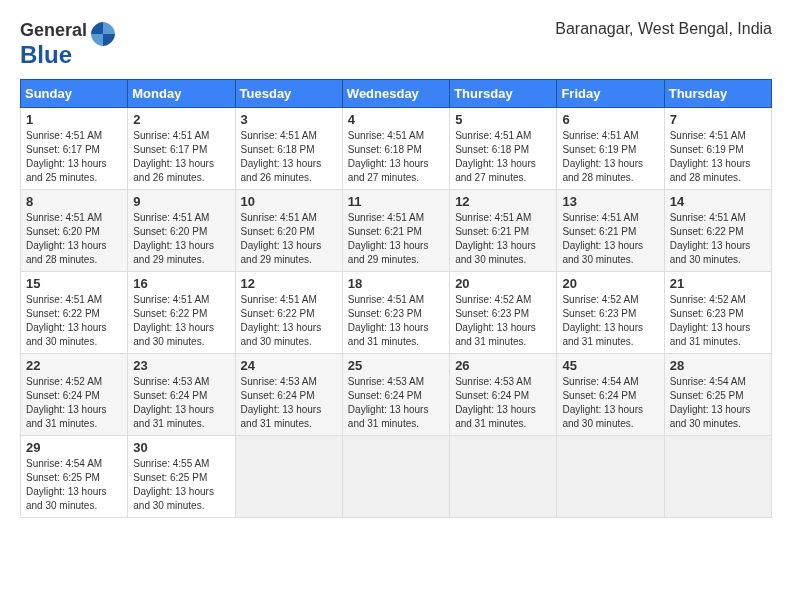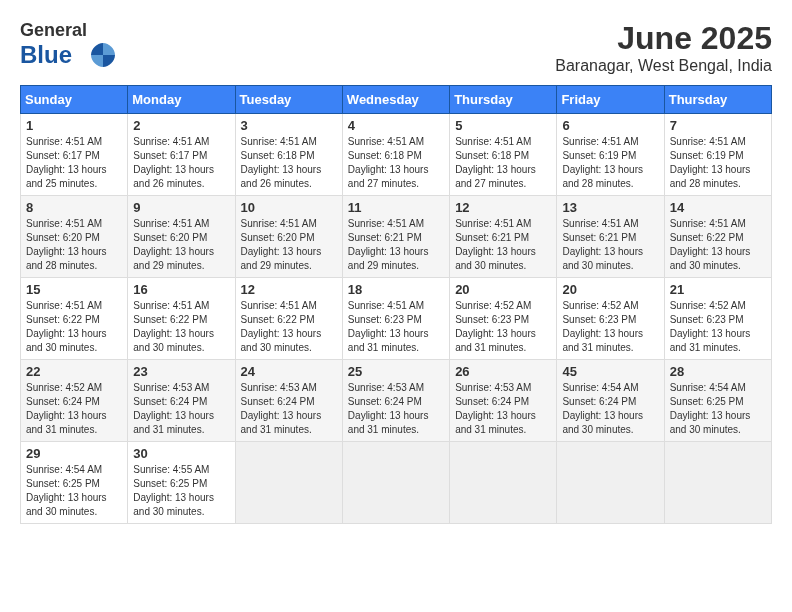--- a/index.html
+++ b/index.html
@@ -11,21 +11,21 @@
       padding: 20px;
     }
     .header-area {
       display: flex;
       justify-content: space-between;
       align-items: flex-start;
       margin-bottom: 10px;
     }
     .logo {
       display: flex;
-      align-items: flex-end;
+      align-items: flex-start;
     }
     .logo-text-general {
       font-size: 18px;
       font-weight: bold;
       color: #333;
     }
     .logo-text-blue {
       font-size: 24px;
       font-weight: bold;
       color: #1a56a0;
@@ -102,21 +102,20 @@
       <span class="logo-text-blue">Blue</span>
     </div>
     <svg class="logo-icon" viewBox="0 0 28 28">
       <path d="M14 2 C8 2 2 8 2 14 L14 14 L14 2 Z" fill="#1a56a0"></path>
       <path d="M14 14 L26 14 C26 8 20 2 14 2 Z" fill="#5b9bd5"></path>
       <path d="M2 14 C2 20 8 26 14 26 L14 14 Z" fill="#5b9bd5"></path>
       <path d="M14 14 L14 26 C20 26 26 20 26 14 Z" fill="#1a56a0"></path>
     </svg>
   </div>
   <div class="title-area">
-    <div class="month-title">June 2025</div>
     <div class="location-title">Baranagar, West Bengal, India</div>
   </div>
 </div>
 
 <table>
   <thead>
     <tr>
       <th>Sunday</th>
       <th>Monday</th>
       <th>Tuesday</th>

